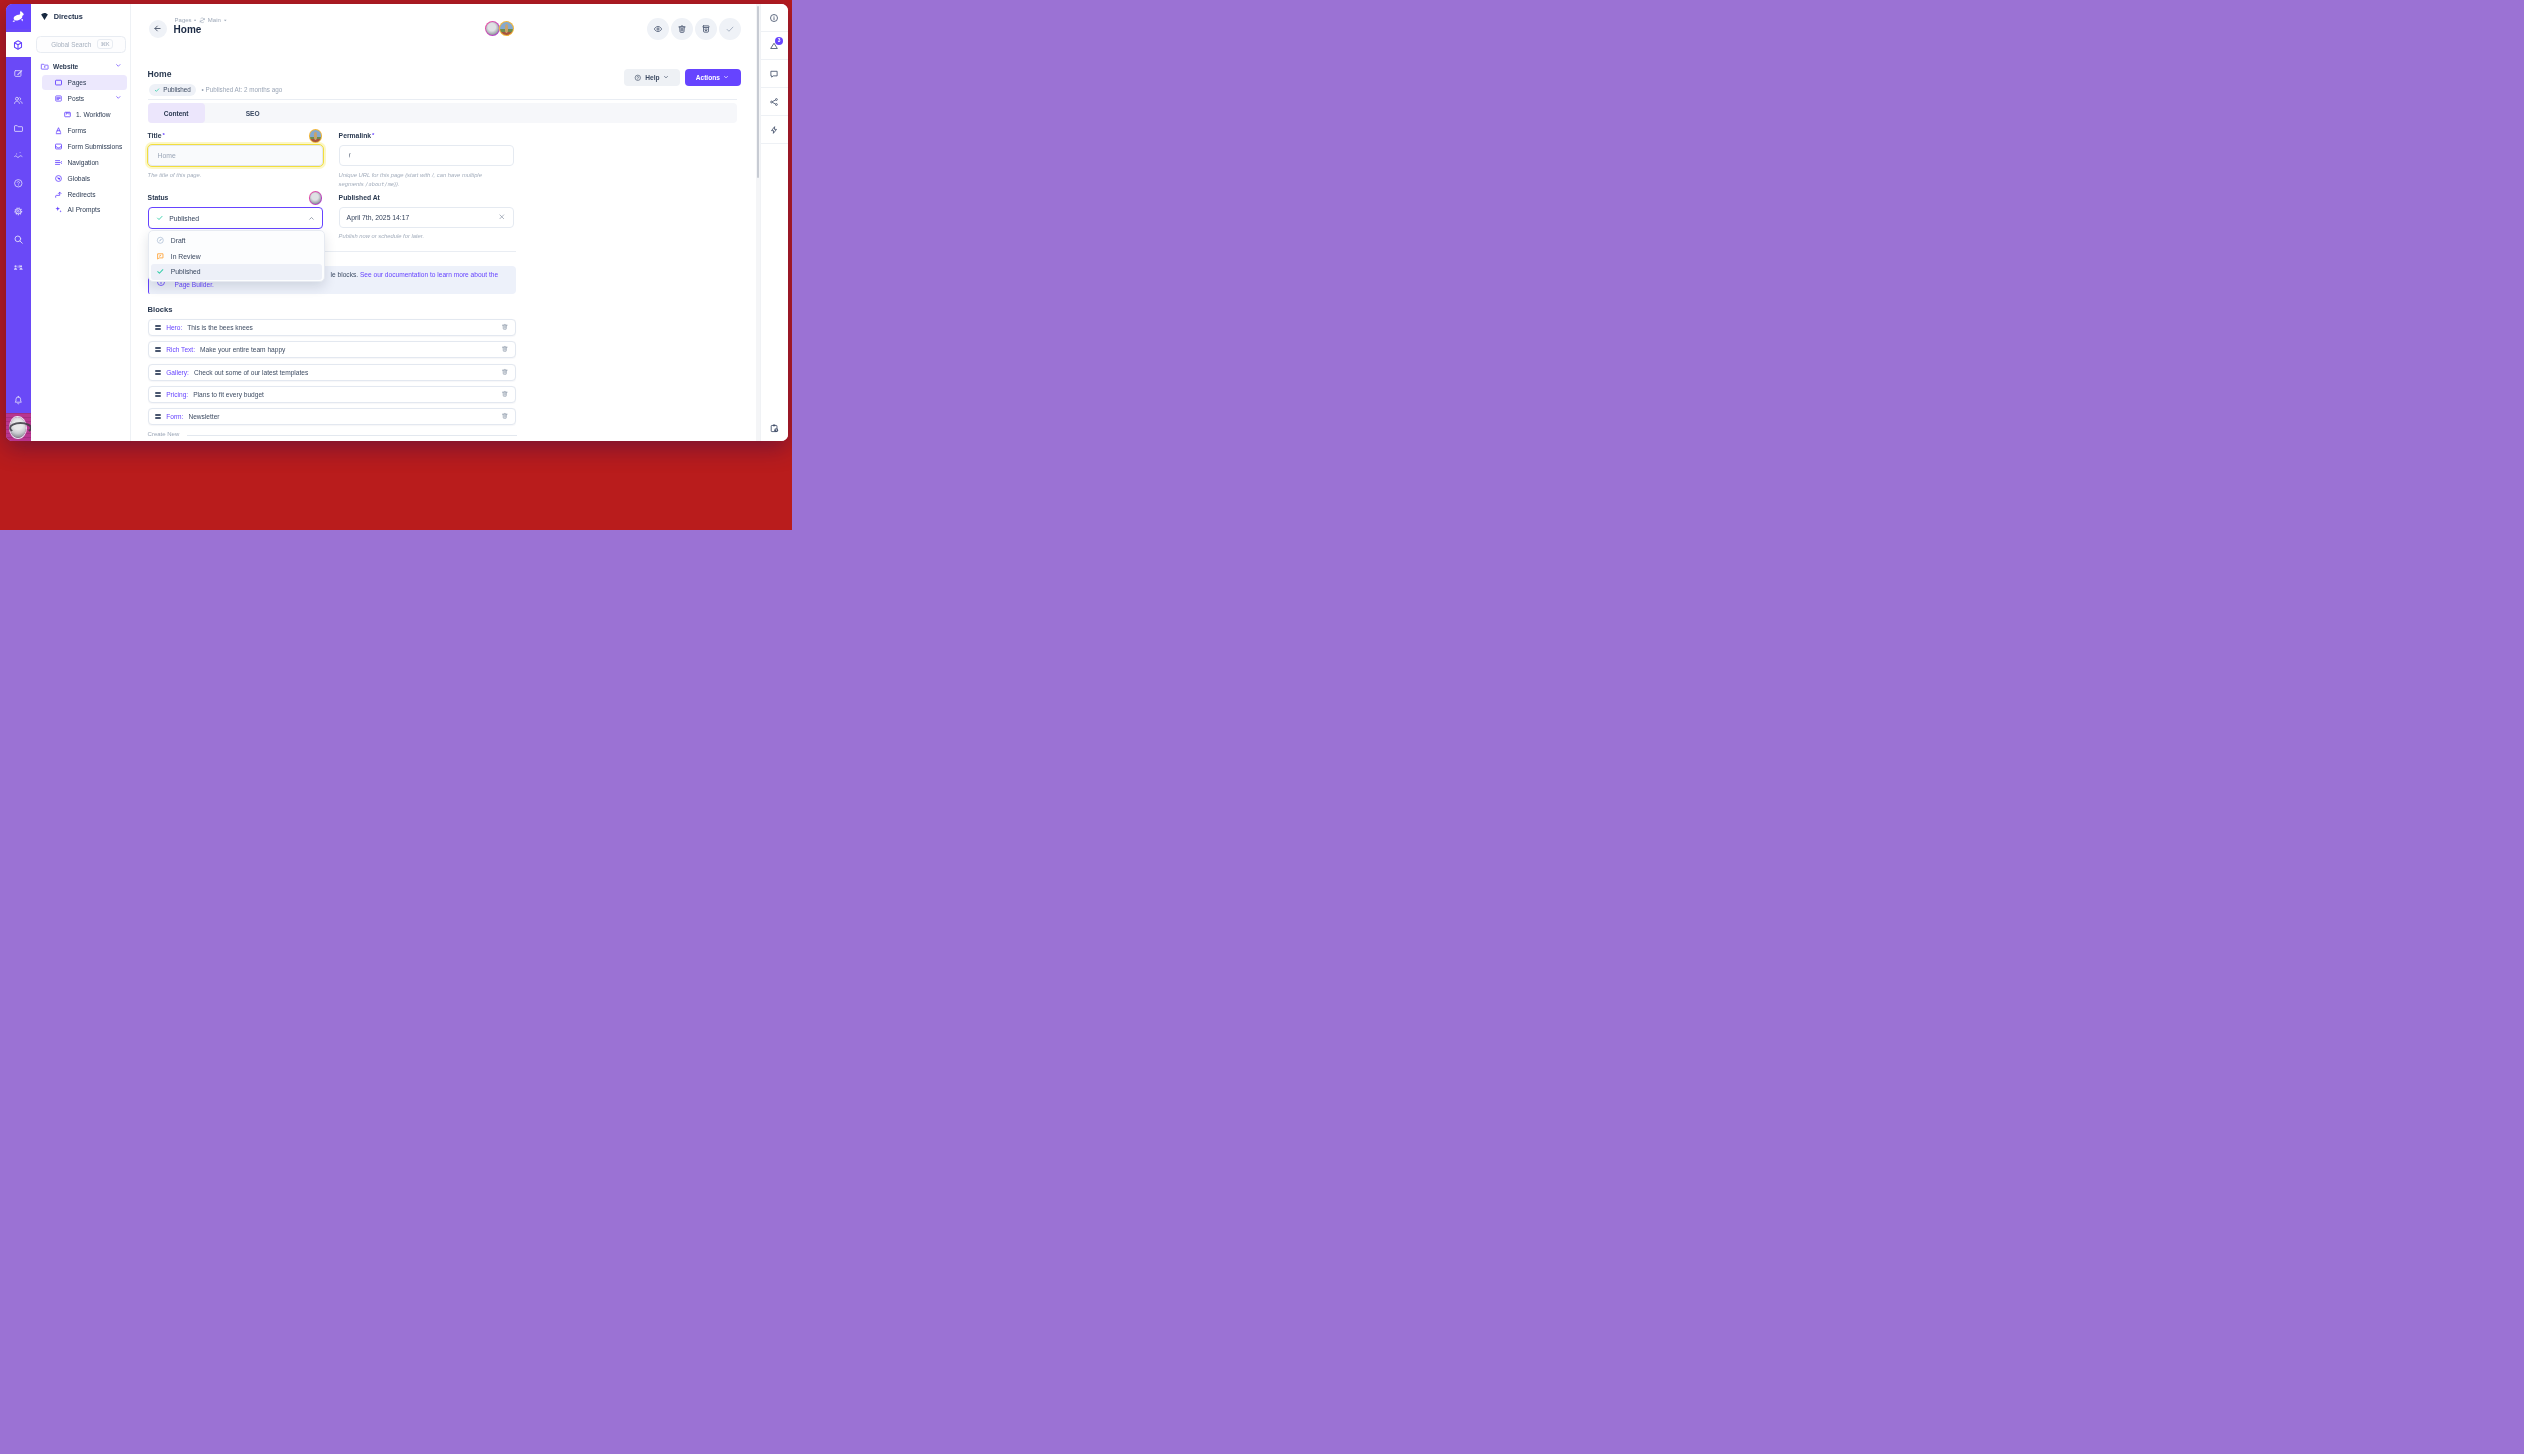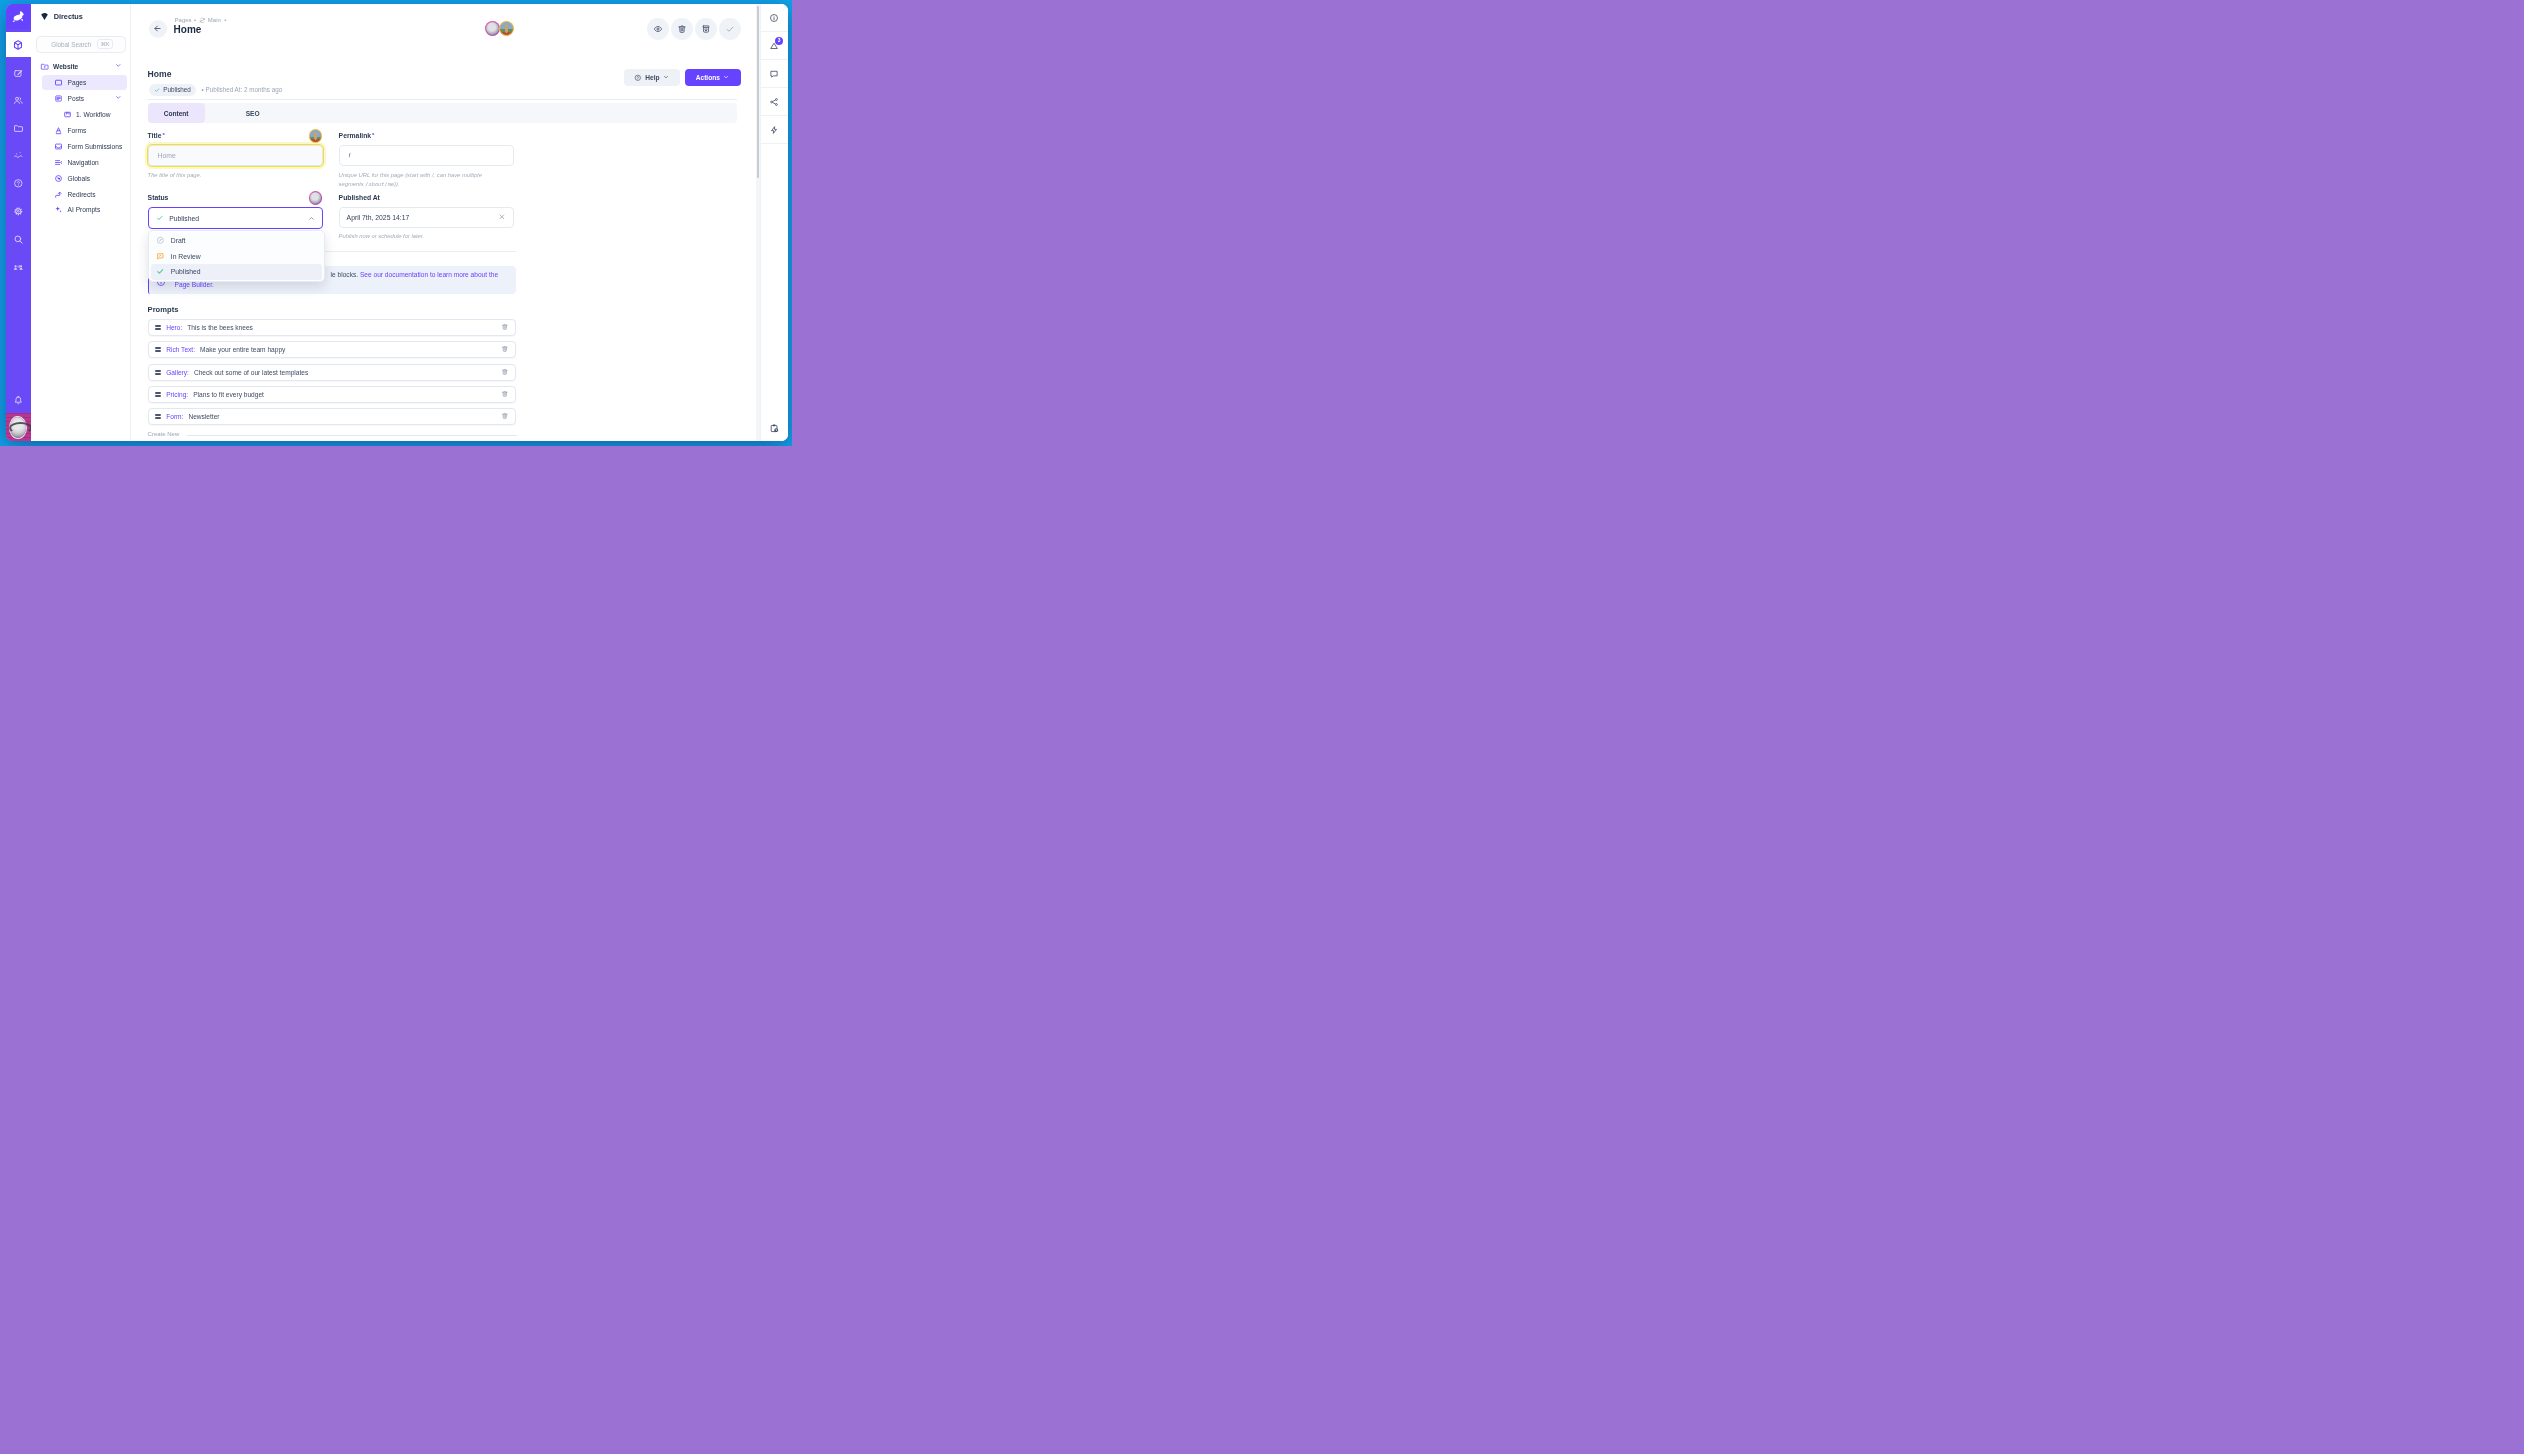--- a/index.html
+++ b/index.html
@@ -1,17 +1,17 @@
 <!DOCTYPE html>
 <html style="font-size:8px"><head>
 <meta charset="utf-8">
 <style>
   html,body{margin:0;padding:0;background:#9b72d4;}
   *{box-sizing:border-box;font-family:"Liberation Sans",sans-serif;}
-  .stage{position:relative;width:792px;height:446px;background:#0ea5e9;overflow:hidden;}
+  .stage{position:relative;width:792px;height:530px;background:#b91c1c;overflow:hidden;}
   .window{position:absolute;left:5.6px;top:4px;width:782px;height:437px;background:#fff;border-radius:6.6px;
           box-shadow:0 6px 23px rgba(35,8,80,.45);overflow:hidden;display:flex;}
   
   .modulebar{position:relative;width:25px;flex:0 0 25px;background:#6a49f7;}
   .logo-tile{position:absolute;left:0;top:0;width:25px;height:25px;background:#6644ff;display:flex;align-items:center;justify-content:center;}
   .active-tile{position:absolute;left:0;top:28px;width:25px;height:25px;background:#ffffff;color:#6644ff;display:flex;align-items:center;justify-content:center;}
   .mbicon{position:absolute;left:0;width:25px;height:17px;display:flex;align-items:center;justify-content:center;color:#d9d3fb;}
   .mbicon svg{width:10.6px;height:10.6px;}
   .mb-avatar{position:absolute;left:0;top:409px;width:25px;height:28px;overflow:hidden;
      background:repeating-linear-gradient(0deg,#b83590 0 3.5px,#a52e80 3.5px 4px),#b83590;}
@@ -460,21 +460,21 @@
         <span>In Review</span>
       </div>
       <div class="opt selected">
         <svg style="color:#2ecda7" viewBox="0 0 24 24" fill="none" stroke="currentColor" stroke-width="2.8" stroke-linecap="round" stroke-linejoin="round">
               <path d="m5 13 4.5 4.5L19 7.5"></path>
             </svg>
         <span>Published</span>
       </div>
     </div>
 
-    <div class="blocks-h">Prompts</div>
+    <div class="blocks-h">Blocks</div>
 
     <div class="brow" style="top:315px">
       <span class="handle">
             <i></i>
             <i></i>
           </span>
       <span class="btype">Hero:</span>
       <span class="btext">This is the bees knees</span>
       <span class="btrash"><svg viewBox="0 0 24 24" fill="none" stroke="currentColor" stroke-width="2" stroke-linecap="round" stroke-linejoin="round">
               <path d="M4.5 7h15M9.5 7V5.4c0-.5.4-.9.9-.9h3.2c.5 0 .9.4.9.9V7"></path>

